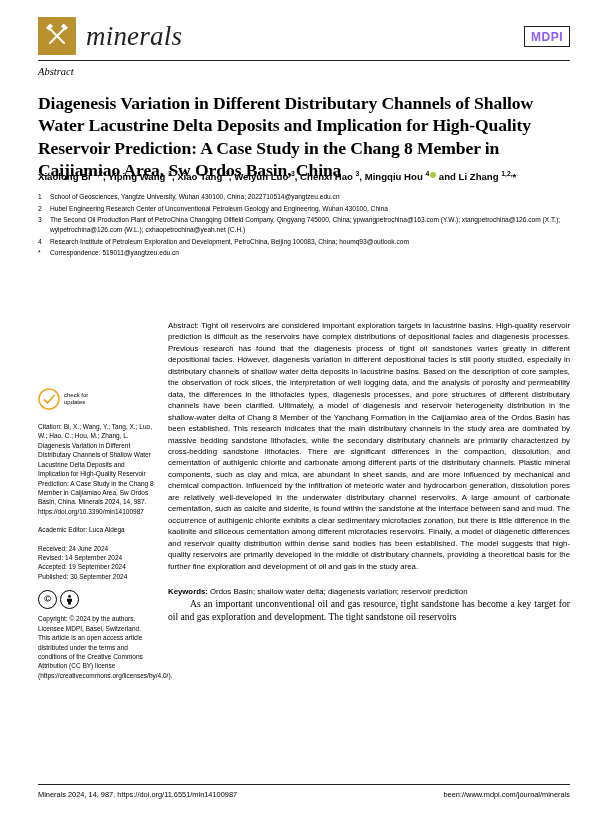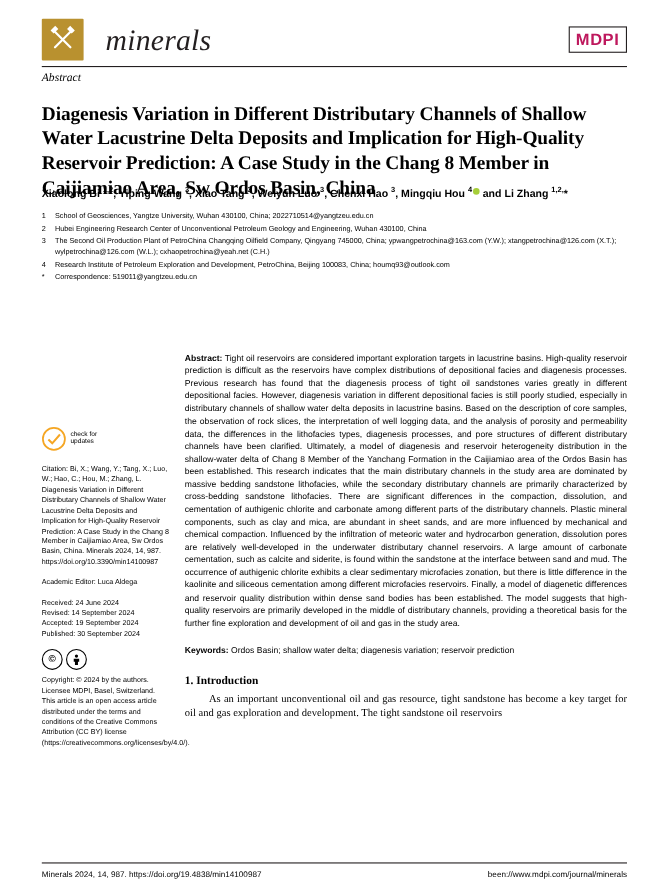--- a/index.html
+++ b/index.html
@@ -30,21 +30,21 @@
     top: 14px;
     right: 38px;
     height: 44px;
     display: flex;
     align-items: center;
     justify-content: space-between;
   }
   .brand {
     display: flex;
     align-items: center;
-    gap: 20px;
+    gap: 10px;
   }
   .journal-logo {
     width: 38px;
     height: 38px;
     background: #b9912f;
     position: relative;
     border-radius: 1px;
     display: flex;
     align-items: center;
     justify-content: center;
@@ -55,23 +55,23 @@
     font-style: italic;
     font-size: 27px;
     color: #231f20;
     letter-spacing: 0.2px;
   }
   .mdpi-logo {
     border: 1.4px solid #231f20;
     padding: 4px 6px 3px 6px;
     font-family: "Liberation Sans", sans-serif;
     font-weight: bold;
-    font-size: 15px;
+    font-size: 12px;
     letter-spacing: 0.5px;
-    color: #be185d;
+    color: #8b5cf6;
     line-height: 1;
   }
   .rule {
     position: absolute;
     left: 38px;
     right: 38px;
     top: 60px;
     border-top: 1.2px solid #231f20;
   }
 
@@ -192,21 +192,21 @@
     right: 38px;
     top: 320px;
   }
   .abstract {
     font-family: "Liberation Sans", sans-serif;
     font-size: 7.8px;
     line-height: 1.47;
     text-align: justify;
     color: #000;
   }
-  .abstract b { font-weight: bold; }
+  .abstract b { font-weight: normal; }
   .keywords {
     font-family: "Liberation Sans", sans-serif;
     font-size: 7.8px;
     line-height: 1.45;
     text-align: justify;
     margin-top: 14px;
     color: #000;
   }
   .section-head {
     font-size: 10.4px;
@@ -332,23 +332,22 @@
     </div>
   </div>
 
   <div class="rightcol">
     <div class="abstract">
       <b>Abstract:</b><span> Tight oil reservoirs are considered important exploration targets in lacustrine basins. High-quality reservoir prediction is difficult as the reservoirs have complex distributions of depositional facies and diagenesis processes. Previous research has found that the diagenesis process of tight oil sandstones varies greatly in different depositional facies. However, diagenesis variation in different depositional facies is still poorly studied, especially in distributary channels of shallow water delta deposits in lacustrine basins. Based on the description of core samples, the observation of rock slices, the interpretation of well logging data, and the analysis of porosity and permeability data, the differences in the lithofacies types, diagenesis processes, and pore structures of different distributary channels have been clarified. Ultimately, a model of diagenesis and reservoir heterogeneity distribution in the shallow-water delta of Chang 8 Member of the Yanchang Formation in the Caijiamiao area of the Ordos Basin has been established. This research indicates that the main distributary channels in the study area are dominated by massive bedding sandstone lithofacies, while the secondary distributary channels are primarily characterized by cross-bedding sandstone lithofacies. There are significant differences in the compaction, dissolution, and cementation of authigenic chlorite and carbonate among different parts of the distributary channels. Plastic mineral components, such as clay and mica, are abundant in sheet sands, and are more influenced by mechanical and chemical compaction. Influenced by the infiltration of meteoric water and hydrocarbon generation, dissolution pores are relatively well-developed in the underwater distributary channel reservoirs. A large amount of carbonate cementation, such as calcite and siderite, is found within the sandstone at the interface between sand and mud. The occurrence of authigenic chlorite exhibits a clear sedimentary microfacies zonation, but there is little difference in the kaolinite and siliceous cementation among different microfacies reservoirs. Finally, a model of diagenetic differences and reservoir quality distribution within dense sand bodies has been established. The model suggests that high-quality reservoirs are primarily developed in the middle of distributary channels, providing a theoretical basis for the further fine exploration and development of oil and gas in the study area.</span>
     </div>
     <div class="keywords">
       <b>Keywords:</b><span> Ordos Basin; shallow water delta; diagenesis variation; reservoir prediction</span>
     </div>
-    <div class="section-head">1. Introduction</div>
     <div class="body-text">As an important unconventional oil and gas resource, tight sandstone has become a key target for oil and gas exploration and development. The tight sandstone oil reservoirs</div>
   </div>
 
   <div class="footer-rule"></div>
   <div class="footer">
-    <div>Minerals 2024, 14, 987. https://doi.org/19.4838/min14100987</div>
+    <div>Minerals 2024, 14, 987. https://doi.org/11.6551/min14100987</div>
     <div>been://www.mdpi.com/journal/minerals</div>
   </div>
 
 </div>
 
 </body></html>

